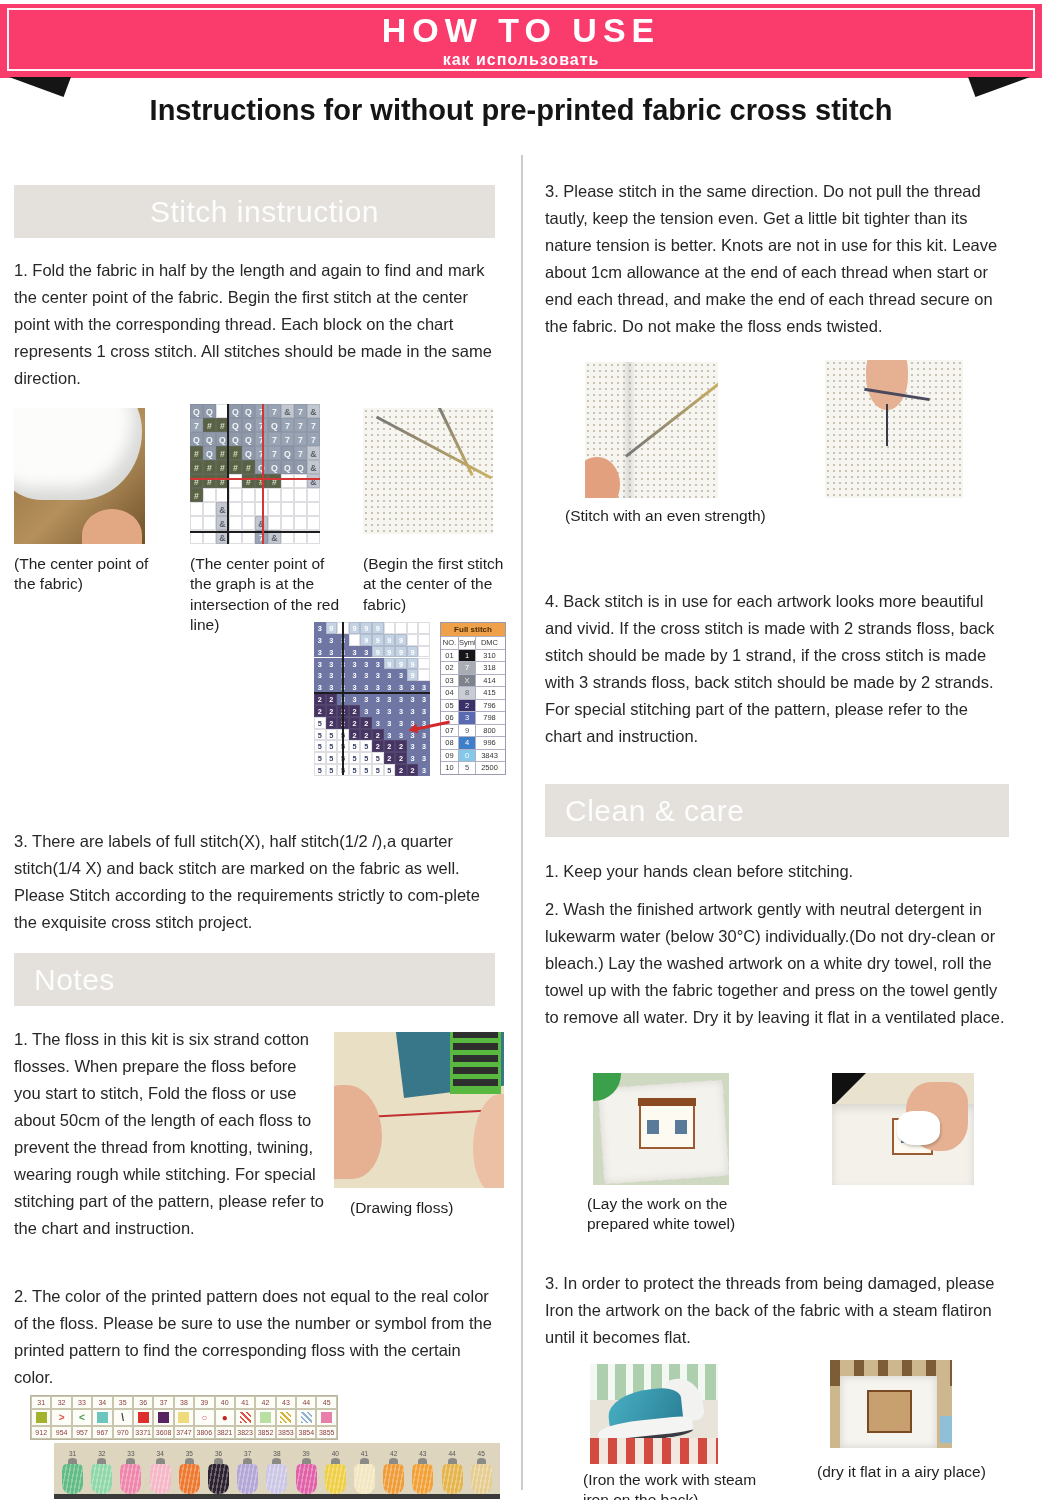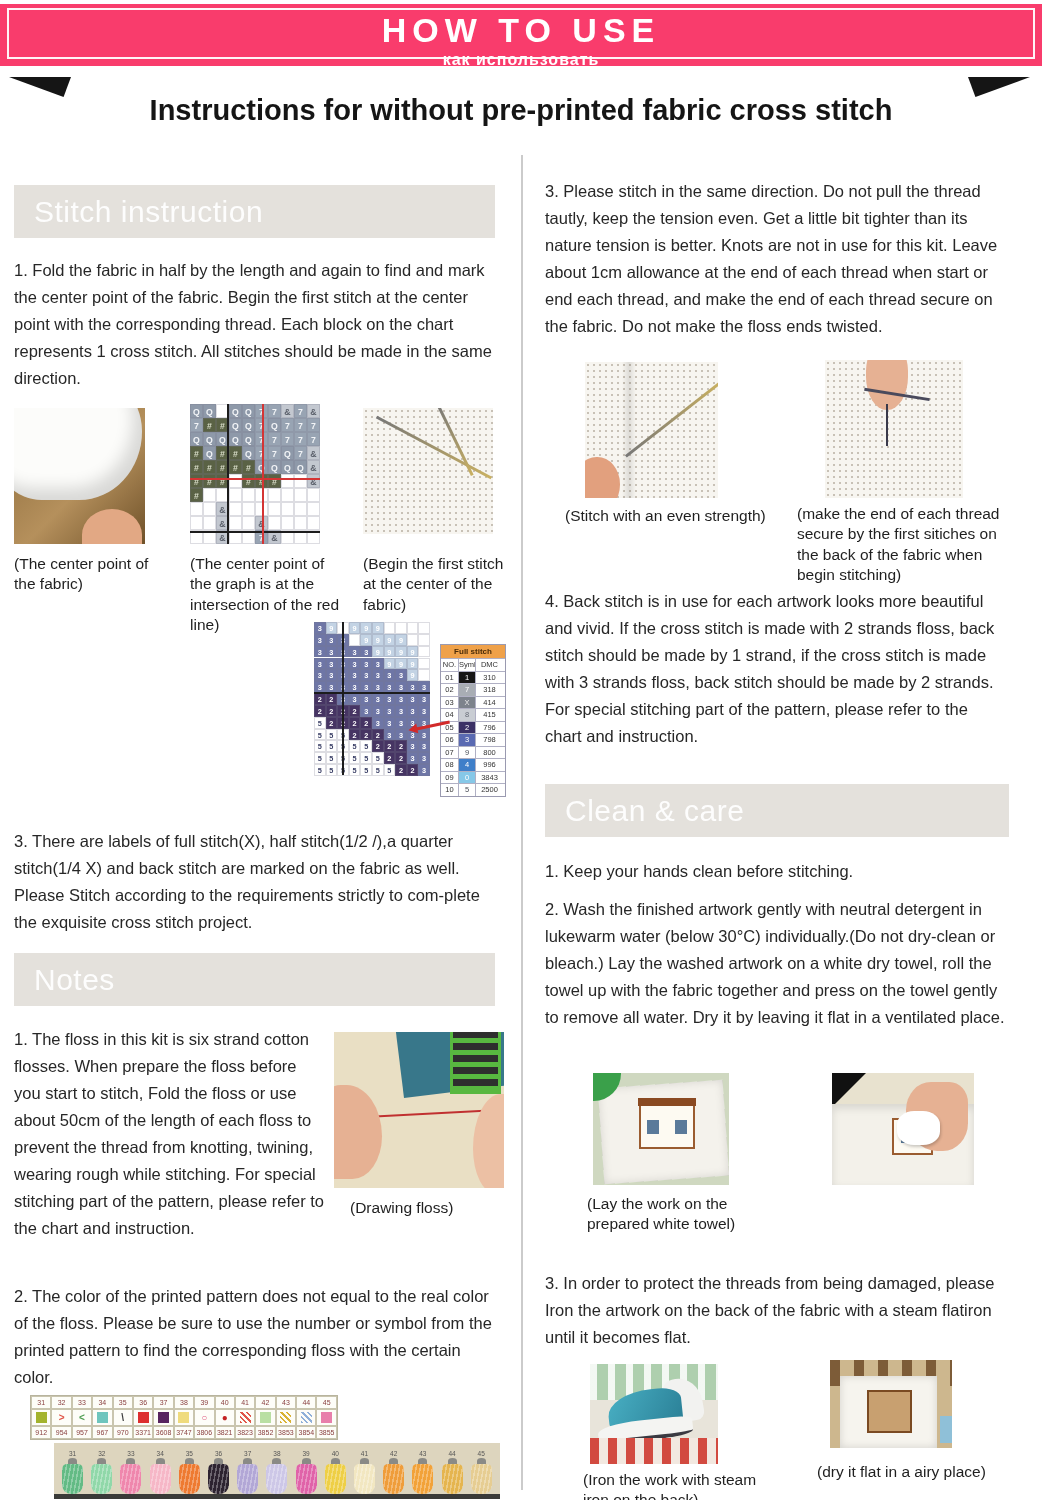--- a/index.html
+++ b/index.html
@@ -1,21 +1,21 @@
 <!DOCTYPE html>
 <html><head>
 <meta charset="utf-8">
 <style>
   html,body{margin:0;padding:0;background:#fff;}
   .page{position:relative;width:1042px;height:1500px;background:#fff;overflow:hidden;
         font-family:"Liberation Sans",sans-serif;color:#2e2e2e;}
   .abs{position:absolute;}
 
   
-  .ribbon{left:0;top:4px;width:1042px;height:62px;background:#f93c6c;}
+  .ribbon{left:0;top:4px;width:1042px;height:74px;background:#f93c6c;}
   .ribbon-inner{position:absolute;inset:4px 7px 7px 7px;border:2px solid rgba(255,255,255,.95);}
   .ribbon-title{position:absolute;left:0;right:0;top:7px;text-align:center;color:#fff;
       font-size:34px;font-weight:800;letter-spacing:6px;}
   .ribbon-sub{position:absolute;left:0;right:0;top:47px;text-align:center;color:#fff;
       font-size:16px;font-weight:700;letter-spacing:1px;}
   .fold{width:62px;height:20px;background:#151515;top:77px;}
   .fold-l{left:9px;clip-path:polygon(0 0,100% 0,88% 100%);}
   .fold-r{left:968px;clip-path:polygon(0 0,100% 0,12% 100%);}
 
   .page-title{left:0;top:94px;width:1042px;text-align:center;font-size:29px;font-weight:700;color:#151515;}
@@ -112,21 +112,21 @@
     <div class="ribbon-title">HOW TO USE</div>
     <div class="ribbon-sub">как использовать</div>
   </div>
   <div class="abs fold fold-l"></div>
   <div class="abs fold fold-r"></div>
 
   <div class="abs page-title">Instructions for without pre-printed fabric cross stitch</div>
 
   <div class="abs divider"></div>
 
-  <div class="abs secbar" style="left:14px;top:185px;width:481px;">Stitch instruction</div>
+  <div class="abs secbar" style="left:14px;top:185px;width:481px;text-align:center;">Stitch instruction</div>
 
   <p class="body abs" style="left:14px;top:257px;width:482px;">1. Fold the fabric in half by the length and again to find and mark the center point of the fabric. Begin the first stitch at the center point with the corresponding thread. Each block on the chart represents 1 cross stitch. All stitches should be made in the same direction.</p>
 
   <div class="abs" style="left:14px;top:404px;width:482px;height:218px;">
     <div class="photo fold-photo" style="left:0;top:4px;width:131px;height:136px;">
       <div class="blob"></div>
       <div class="finger"></div>
     </div>
     <div class="cap abs" style="left:0;top:150px;width:150px;">(The center point of the fabric)</div>
 
@@ -373,21 +373,21 @@
         <span class="gcell" style="width: 11.6px; height: 11.8px; line-height: 11.8px; background: rgb(255, 255, 255); color: rgb(58, 63, 102); font-size: 7.3px;">5</span>
         <span class="gcell" style="width: 11.6px; height: 11.8px; line-height: 11.8px; background: rgb(255, 255, 255); color: rgb(58, 63, 102); font-size: 7.3px;">5</span>
         <span class="gcell" style="width: 11.6px; height: 11.8px; line-height: 11.8px; background: rgb(255, 255, 255); color: rgb(58, 63, 102); font-size: 7.3px;">5</span>
         <span class="gcell" style="width: 11.6px; height: 11.8px; line-height: 11.8px; background: rgb(255, 255, 255); color: rgb(58, 63, 102); font-size: 7.3px;">5</span>
         <span class="gcell" style="width: 11.6px; height: 11.8px; line-height: 11.8px; background: rgb(70, 52, 99); color: rgb(255, 255, 255); font-size: 7.3px;">2</span>
         <span class="gcell" style="width: 11.6px; height: 11.8px; line-height: 11.8px; background: rgb(70, 52, 99); color: rgb(255, 255, 255); font-size: 7.3px;">2</span>
         <span class="gcell" style="width: 11.6px; height: 11.8px; line-height: 11.8px; background: rgb(110, 118, 166); color: rgb(255, 255, 255); font-size: 7.3px;">3</span>
       </div>
     <div class="gline" style="left:328px;top:2px;width:2px;height:153px;"></div>
     <div class="gline" style="left:300px;top:72px;width:116px;height:2px;"></div>
-    <div class="fstable" id="full-stitch-table" style="left:426px;top:24px;">
+    <div class="fstable" id="full-stitch-table" style="left:426px;top:2px;">
         <div class="fst-title">Full stitch</div>
         <div class="fst-row">
           <span>NO.</span>
           <span>Symbol</span>
           <span>DMC</span>
         </div>
         <div class="fst-row">
           <span>01</span>
           <span style="background: rgb(22, 22, 22); color: rgb(255, 255, 255);">1</span>
           <span>310</span>
@@ -623,21 +623,20 @@
       <div class="crease"></div>
       <div class="needle" style="left:28px;top:56px;width:120px;transform:rotate(-38deg);"></div>
       <div class="finger"></div>
     </div>
     <div class="cap abs" style="left:20px;top:148px;width:205px;">(Stitch with an even strength)</div>
     <div class="photo aida secure" style="left:280px;top:2px;width:138px;height:138px;">
       <div class="finger"></div>
       <div class="th1"></div>
       <div class="th2"></div>
     </div>
-    <div class="cap abs" style="left:252px;top:146px;width:216px;">(make the end of each thread secure by the first sitiches on the back of the fabric when begin stitching)</div>
   </div>
 
   <p class="body abs" style="left:545px;top:588px;width:462px;">4. Back stitch is in use for each artwork looks more beautiful and vivid. If the cross stitch is made with 2 strands floss, back stitch should be made by 1 strand, if the cross stitch is made with 3 strands floss, back stitch should be made by 2 strands. For special stitching part of the pattern, please refer to the chart and instruction.</p>
 
   <div class="abs secbar" style="left:545px;top:784px;width:464px;">Clean &amp; care</div>
 
   <p class="body abs" style="left:545px;top:858px;width:462px;">1. Keep your hands clean before stitching.</p>
   <p class="body abs" style="left:545px;top:896px;width:462px;">2. Wash the finished artwork gently with neutral detergent in lukewarm water (below 30°C) individually.(Do not dry-clean or bleach.) Lay the washed artwork on a white dry towel, roll the towel up with the fabric together and press on the towel gently to remove all water. Dry it by leaving it flat in a ventilated place.</p>
 
   <div class="abs" style="left:545px;top:1068px;width:462px;height:198px;">

